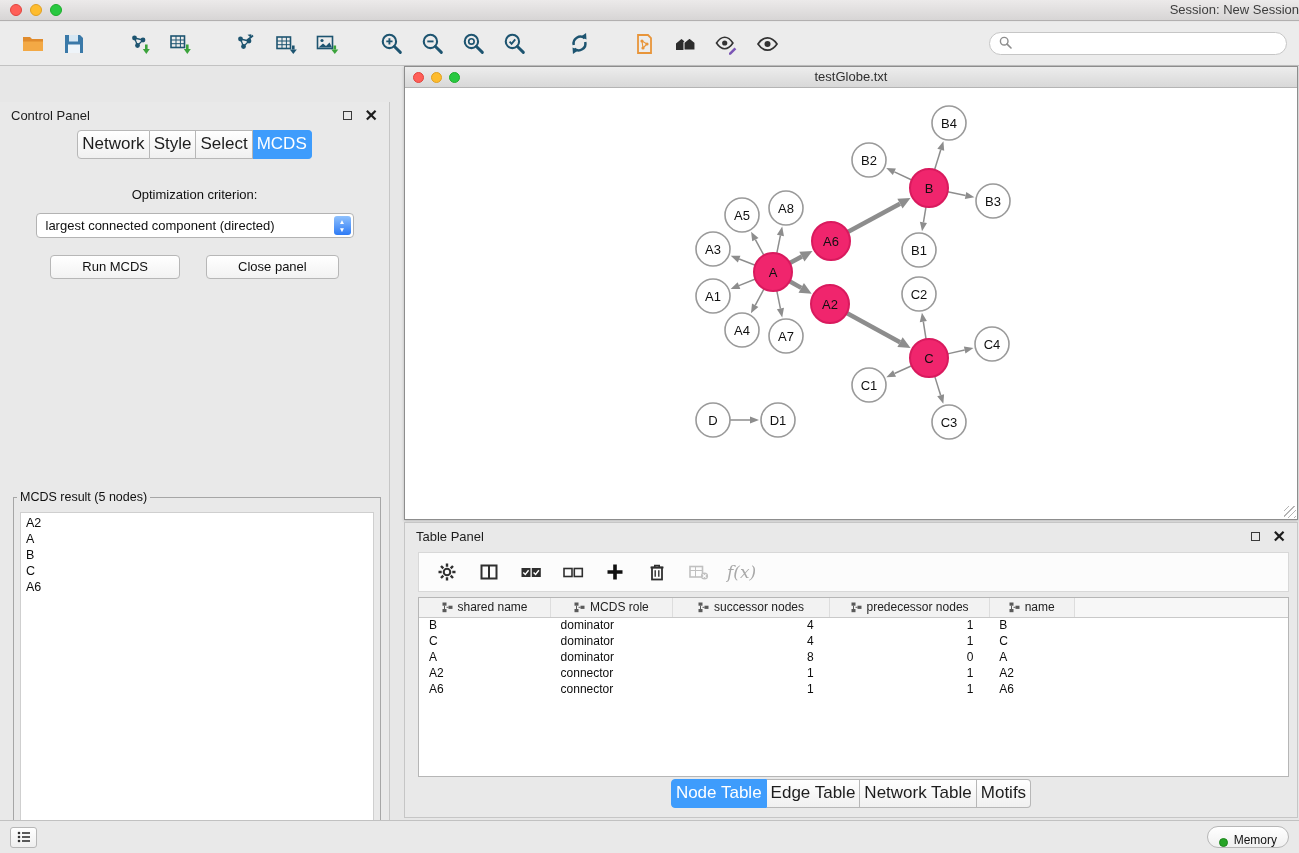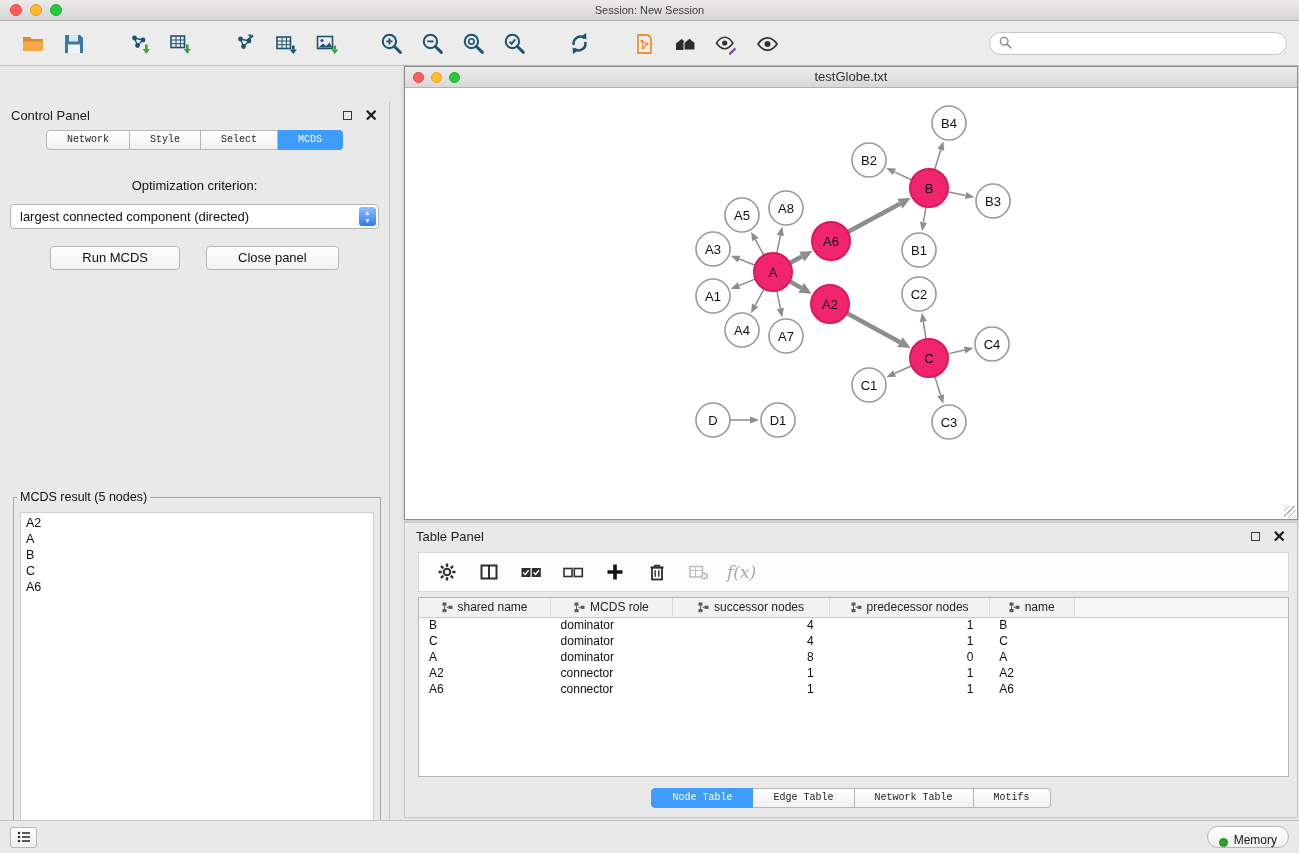--- a/index.html
+++ b/index.html
@@ -3,21 +3,21 @@
 <meta charset="utf-8">
 <style>
   * { margin:0; padding:0; box-sizing:border-box; }
   html,body { background:#7d7d7d; }
   body { font-family:"Liberation Sans", sans-serif; }
   .app { position:relative; width:1299px; height:853px; background:#e7e7e7; overflow:hidden; }
 
   
   .titlebar { position:absolute; left:0; top:0; right:0; height:21px;
     background:linear-gradient(#eceaea,#d7d5d5); border-bottom:1px solid #b2b0b0; }
-  .titlebar .title { line-height:20px; text-align:center; font-size:11px; color:#3d3d3d; }
+  .titlebar .title { line-height:20px; text-align:right; font-size:13px; color:#3d3d3d; }
   .lights { position:absolute; left:10px; top:4px; display:flex; gap:8px; }
   .light { width:12px; height:12px; border-radius:50%; }
   .light.red { background:#ff5f58; border:1px solid #e1443e; }
   .light.yellow { background:#febc2e; border:1px solid #dfa023; }
   .light.green { background:#28c840; border:1px solid #1dad2b; }
 
   
   .toolbar { position:absolute; left:0; top:22px; right:0; height:44px; background:#ececec;
     border-bottom:1px solid #c2c2c2; display:flex; align-items:center; padding:0 12px; }
   .tb-icons { display:flex; align-items:center; }
@@ -31,27 +31,27 @@
   
   .panel-header { height:27px; display:flex; align-items:center; padding:0 11px; font-size:13px; color:#1d1d1d; }
   .ph-icons { margin-left:auto; display:flex; gap:13px; align-items:center; }
   .float-box { width:9px; height:9px; border:1.5px solid #3a3a3a; display:inline-block; }
   .close-x { font-size:16px; font-weight:bold; color:#1d1d1d; line-height:1; }
 
   
   .control-panel { position:absolute; left:0; top:66px; width:390px; height:754px;
     background:#e9e9e9; border-right:1px solid #c6c6c6;margin-top:36px; }
   .ctl-tabs { display:flex; justify-content:center; margin-top:1px; }
-  .seg { font-size:10px; padding:3px 20px 4px; background:linear-gradient(#ffffff,#f0f0f0);
-    border:1px solid #b7b7b7; border-left:none; color:#1d1d1d; cursor:default;font-family:Liberation Mono, monospace; }
+  .seg { font-size:17px; padding:3px 4px 4px; background:linear-gradient(#ffffff,#f0f0f0);
+    border:1px solid #b7b7b7; border-left:none; color:#1d1d1d; cursor:default; }
   .seg:first-child { border-left:1px solid #b7b7b7; border-radius:4px 0 0 4px; }
   .seg:last-child { border-radius:0 4px 4px 0; }
   .seg.active { background:#3e9cfc; border-color:#3e9cfc; color:#fff; }
   .opt-label { text-align:center; margin-top:28px; font-size:13px; color:#101010; }
-  .combo { margin:11px auto 0; width:369px; height:25px; background:#fff; border:1px solid #b3b3b3;
+  .combo { margin:11px auto 0; width:318px; height:25px; background:#fff; border:1px solid #b3b3b3;
     border-radius:4px; position:relative; display:flex; align-items:center; padding-left:9px; font-size:13px; color:#101010; }
   .combo .stepper { position:absolute; right:2px; top:2px; bottom:2px; width:17px; border-radius:3px;
     background:linear-gradient(#8fc1fd,#2d7af5); color:#fff; display:flex; flex-direction:column;
     align-items:center; justify-content:center; font-size:6.5px; line-height:1.15; }
   .btn-row { display:flex; justify-content:center; gap:26px; margin-top:17px; }
   .mac-btn { font-size:13px; padding:3px 31px 4px; background:linear-gradient(#ffffff,#f2f2f2);
     border:1px solid #b7b7b7; border-radius:4px; color:#101010; cursor:default; }
   .result-fieldset { position:absolute; left:13px; right:8px; top:388px; bottom:20px;
     border:1px solid #a6a6a6; }
   .result-fieldset legend { font-size:12.5px; padding:0 3px; margin-left:3px; color:#101010; }

